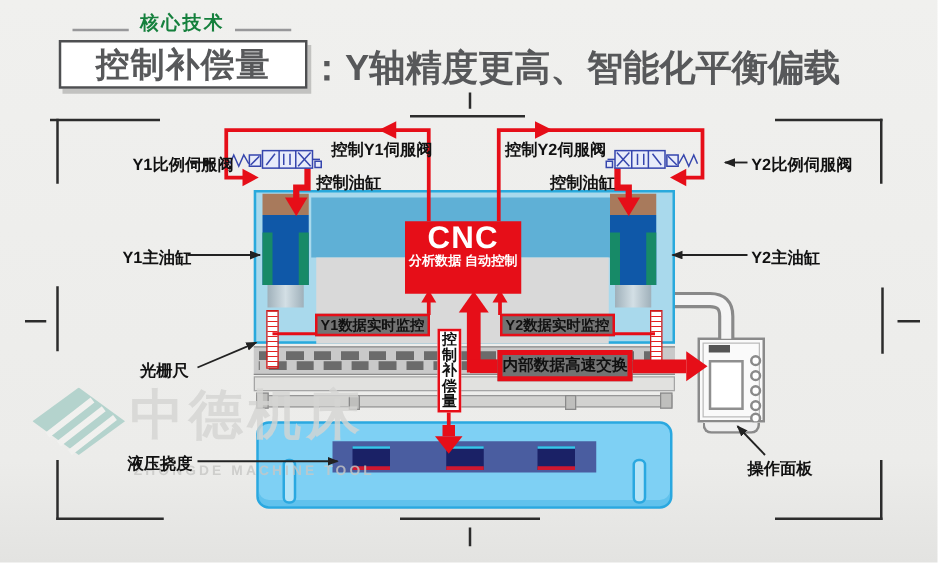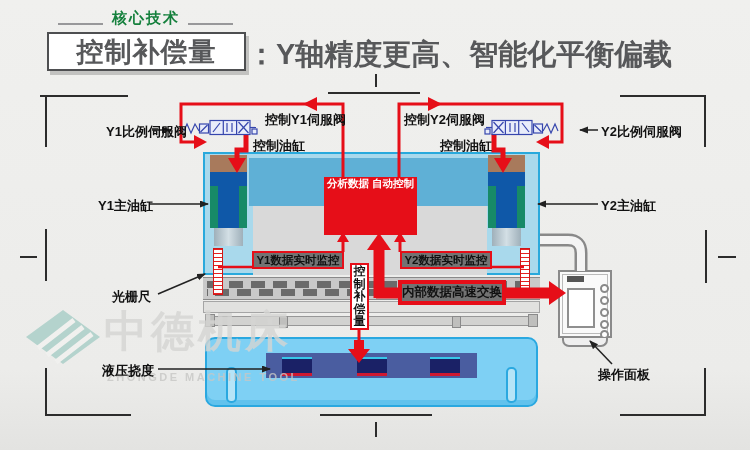--- a/index.html
+++ b/index.html
@@ -250,20 +250,21 @@
     <line x1="598" y1="130" x2="580" y2="130" marker-end="url(#mb)"></line>
     <line x1="150" y1="204" x2="208" y2="204" marker-end="url(#mb)"></line>
     <line x1="598" y1="204" x2="538" y2="204" marker-end="url(#mb)"></line>
     <line x1="158" y1="294" x2="205" y2="274" marker-end="url(#mb)"></line>
     <line x1="158" y1="369" x2="270" y2="369" marker-end="url(#mb)"></line>
     <line x1="612" y1="364" x2="590" y2="341" marker-end="url(#mb)"></line>
   </g>
 </svg>
 
 <div class="abs cnc">
+  <div class="cnc-t">CNC</div>
   <div class="cnc-f">分析数据  自动控制</div>
 </div>
 
 <div class="abs rbox mon" style="left:252px;">Y1数据实时监控</div>
 <div class="abs rbox mon" style="left:400px;">Y2数据实时监控</div>
 <div class="abs rbox exch">内部数据高速交换</div>
 <div class="abs comp">
   <div class="comp-inner">控制补偿量</div>
 </div>
 

